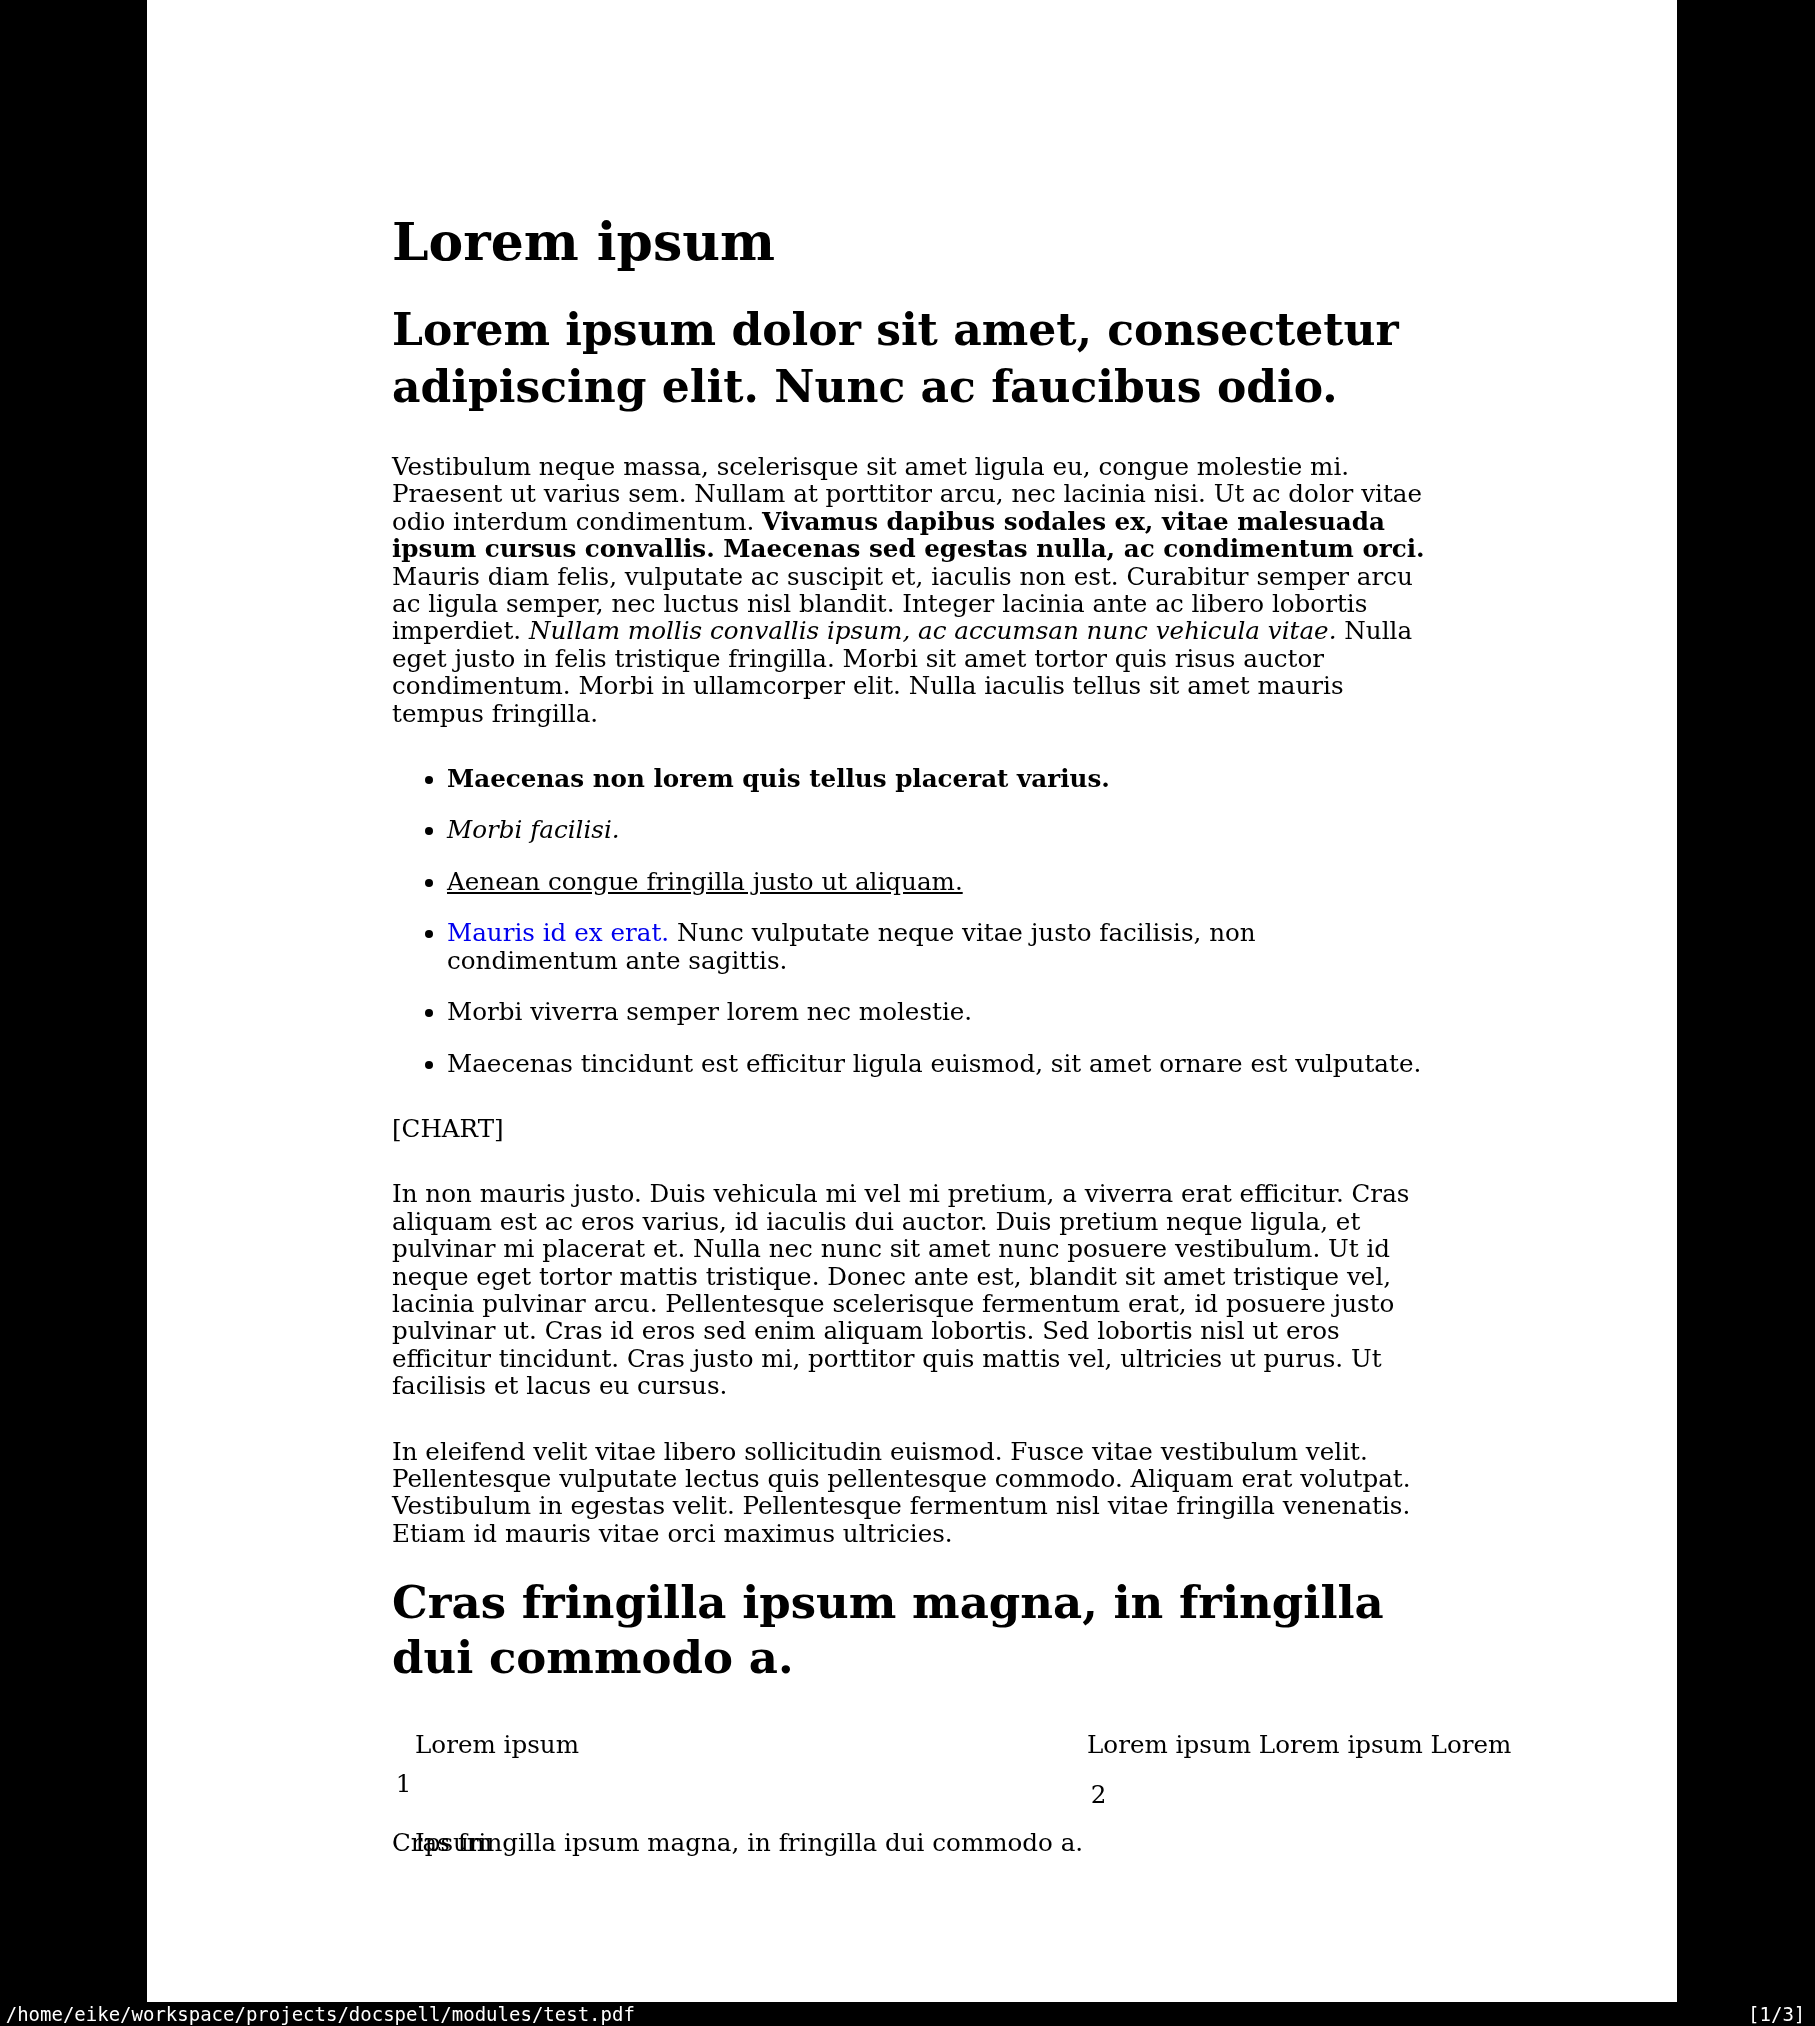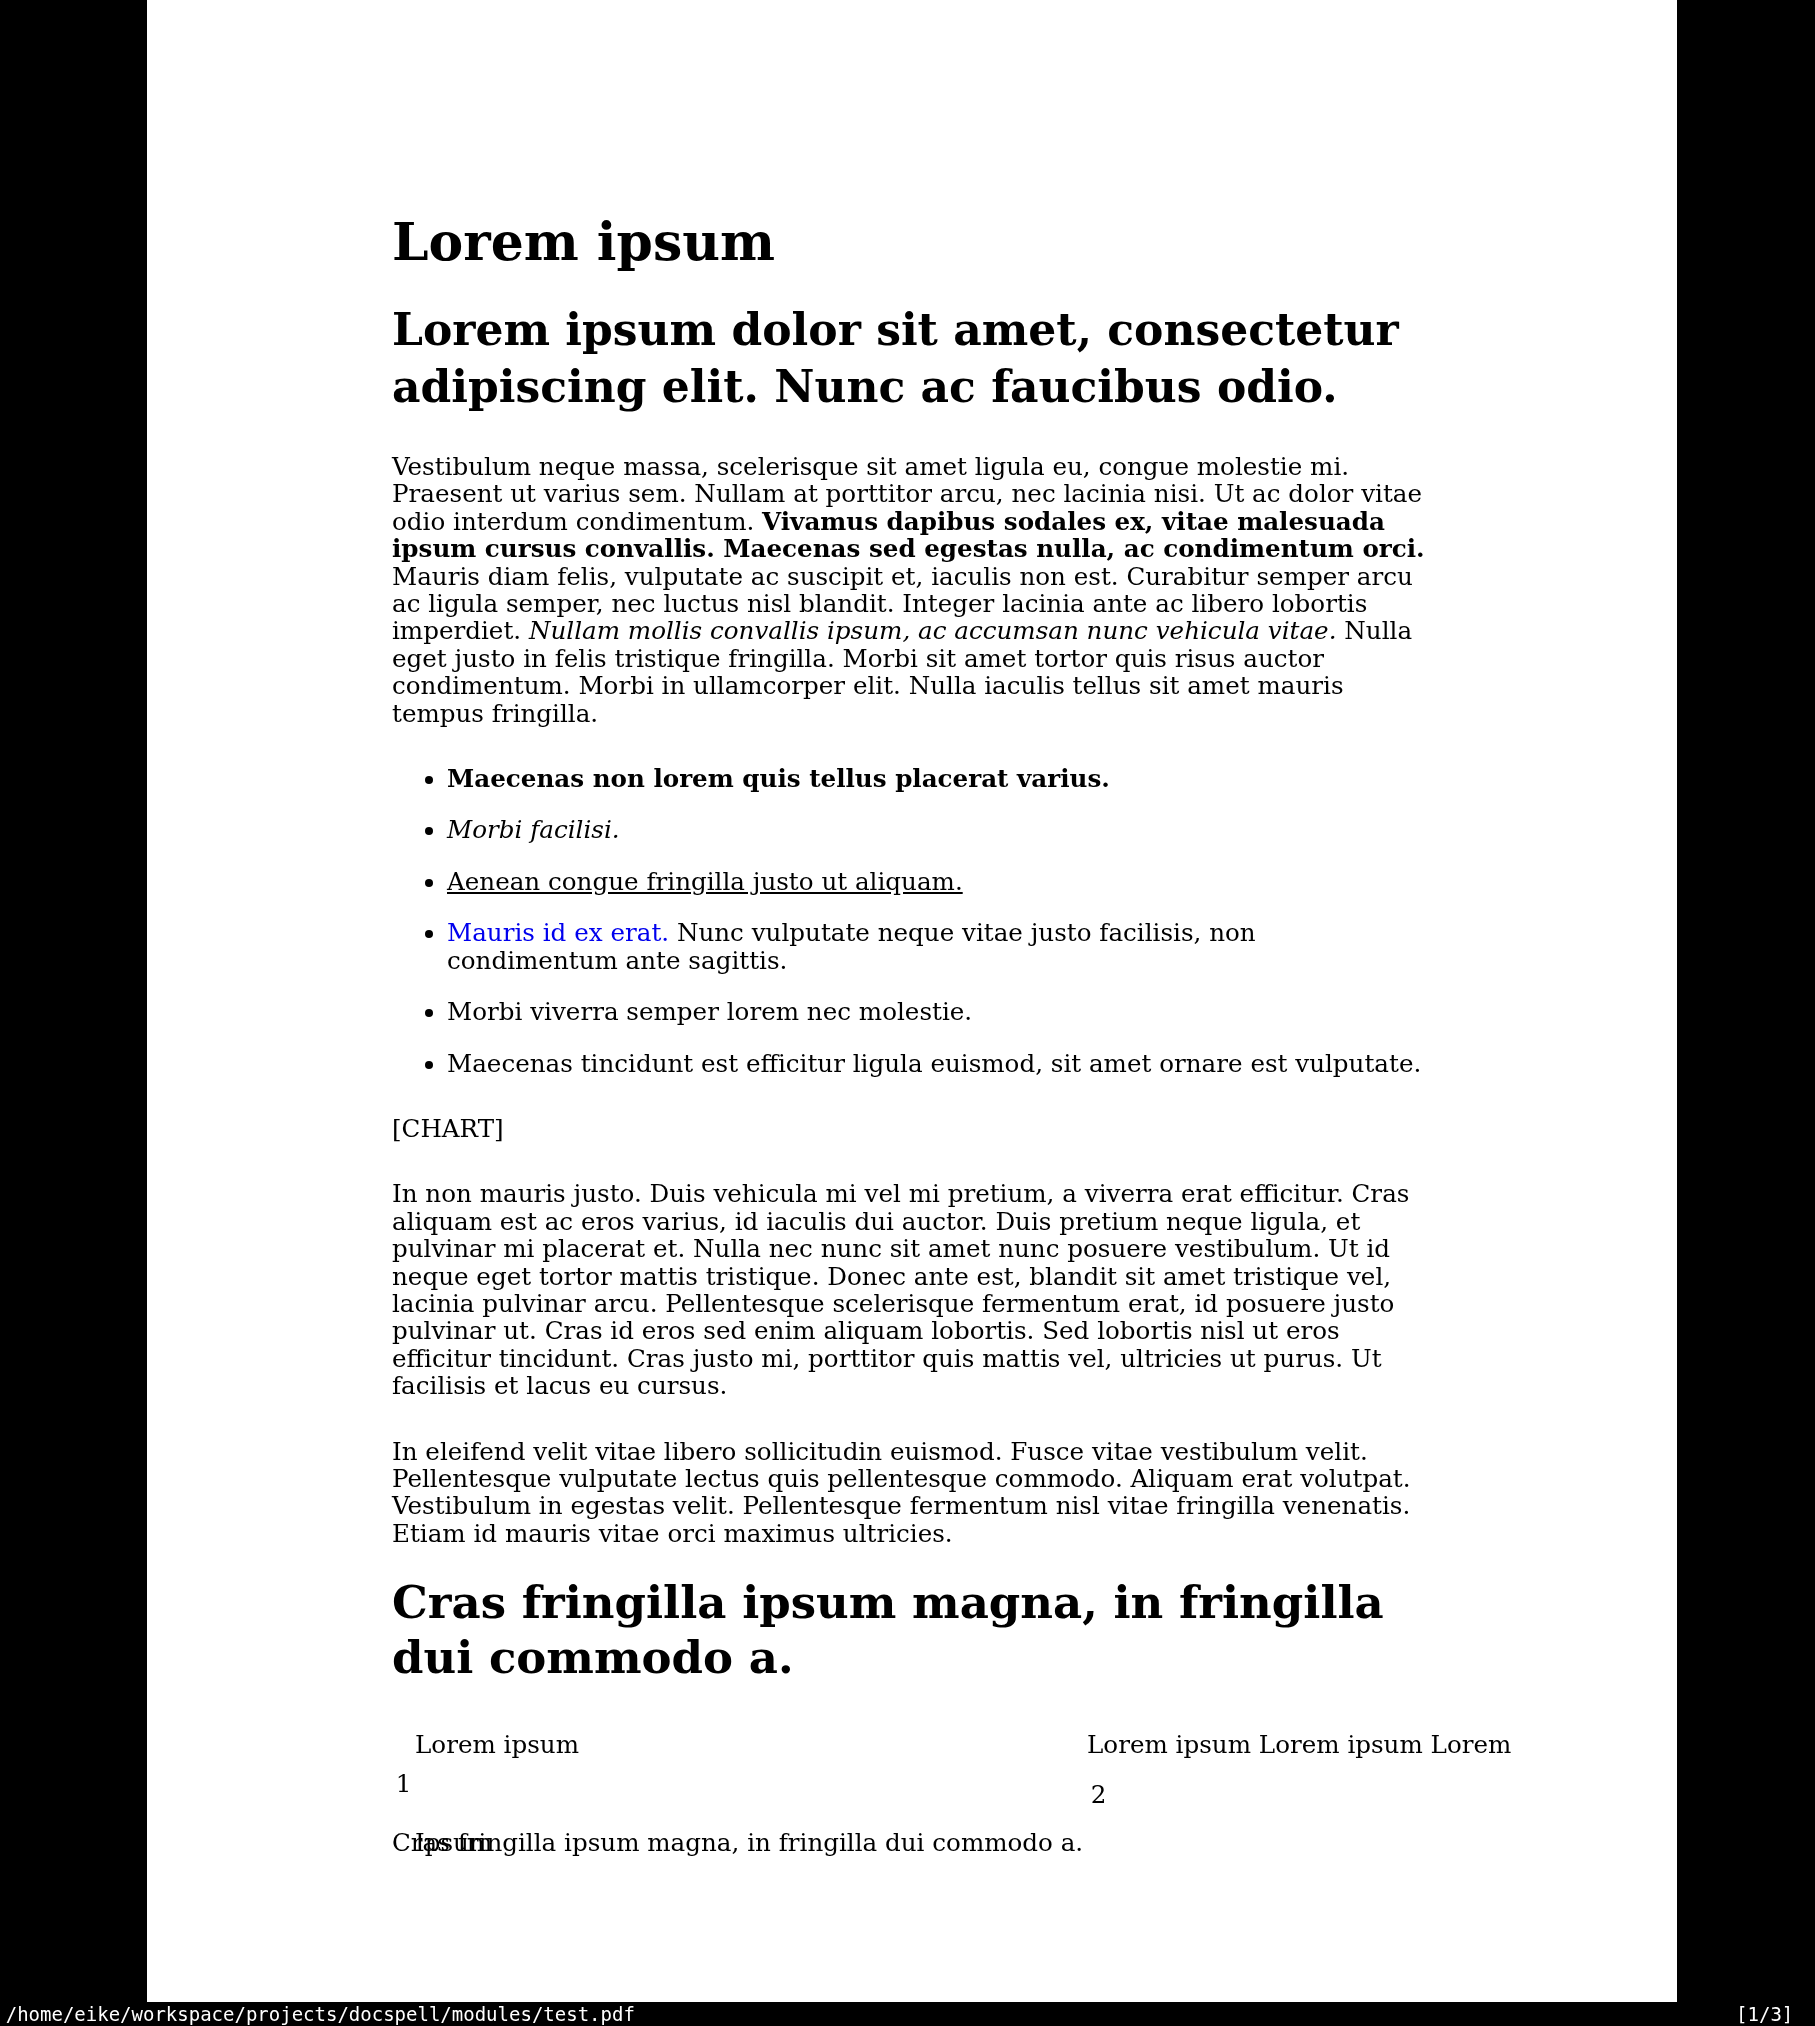--- a/index.html
+++ b/index.html
@@ -59,21 +59,21 @@
   .doc-table .thcol2 {
     white-space: normal;
     max-width: 317px;
     overflow: visible;
   }
   .doc-table .tcell { white-space: nowrap; }
   .doc-table .tnum { padding-left: 3.8px; }
   .doc-table .raised { position: relative; top: -11.4px; }
   .statusbar {
     position: absolute;
-    left: 0; right: 16px; bottom: 0;
+    left: 0; right: 4px; bottom: 0;
     height: 24px;
     background: #000;
     color: #fff;
     font-family: "DejaVu Sans Mono", monospace;
     font-size: 19px;
     display: flex;
     align-items: center;
     justify-content: space-between;
     padding: 0 5.7px;
     box-sizing: border-box;

